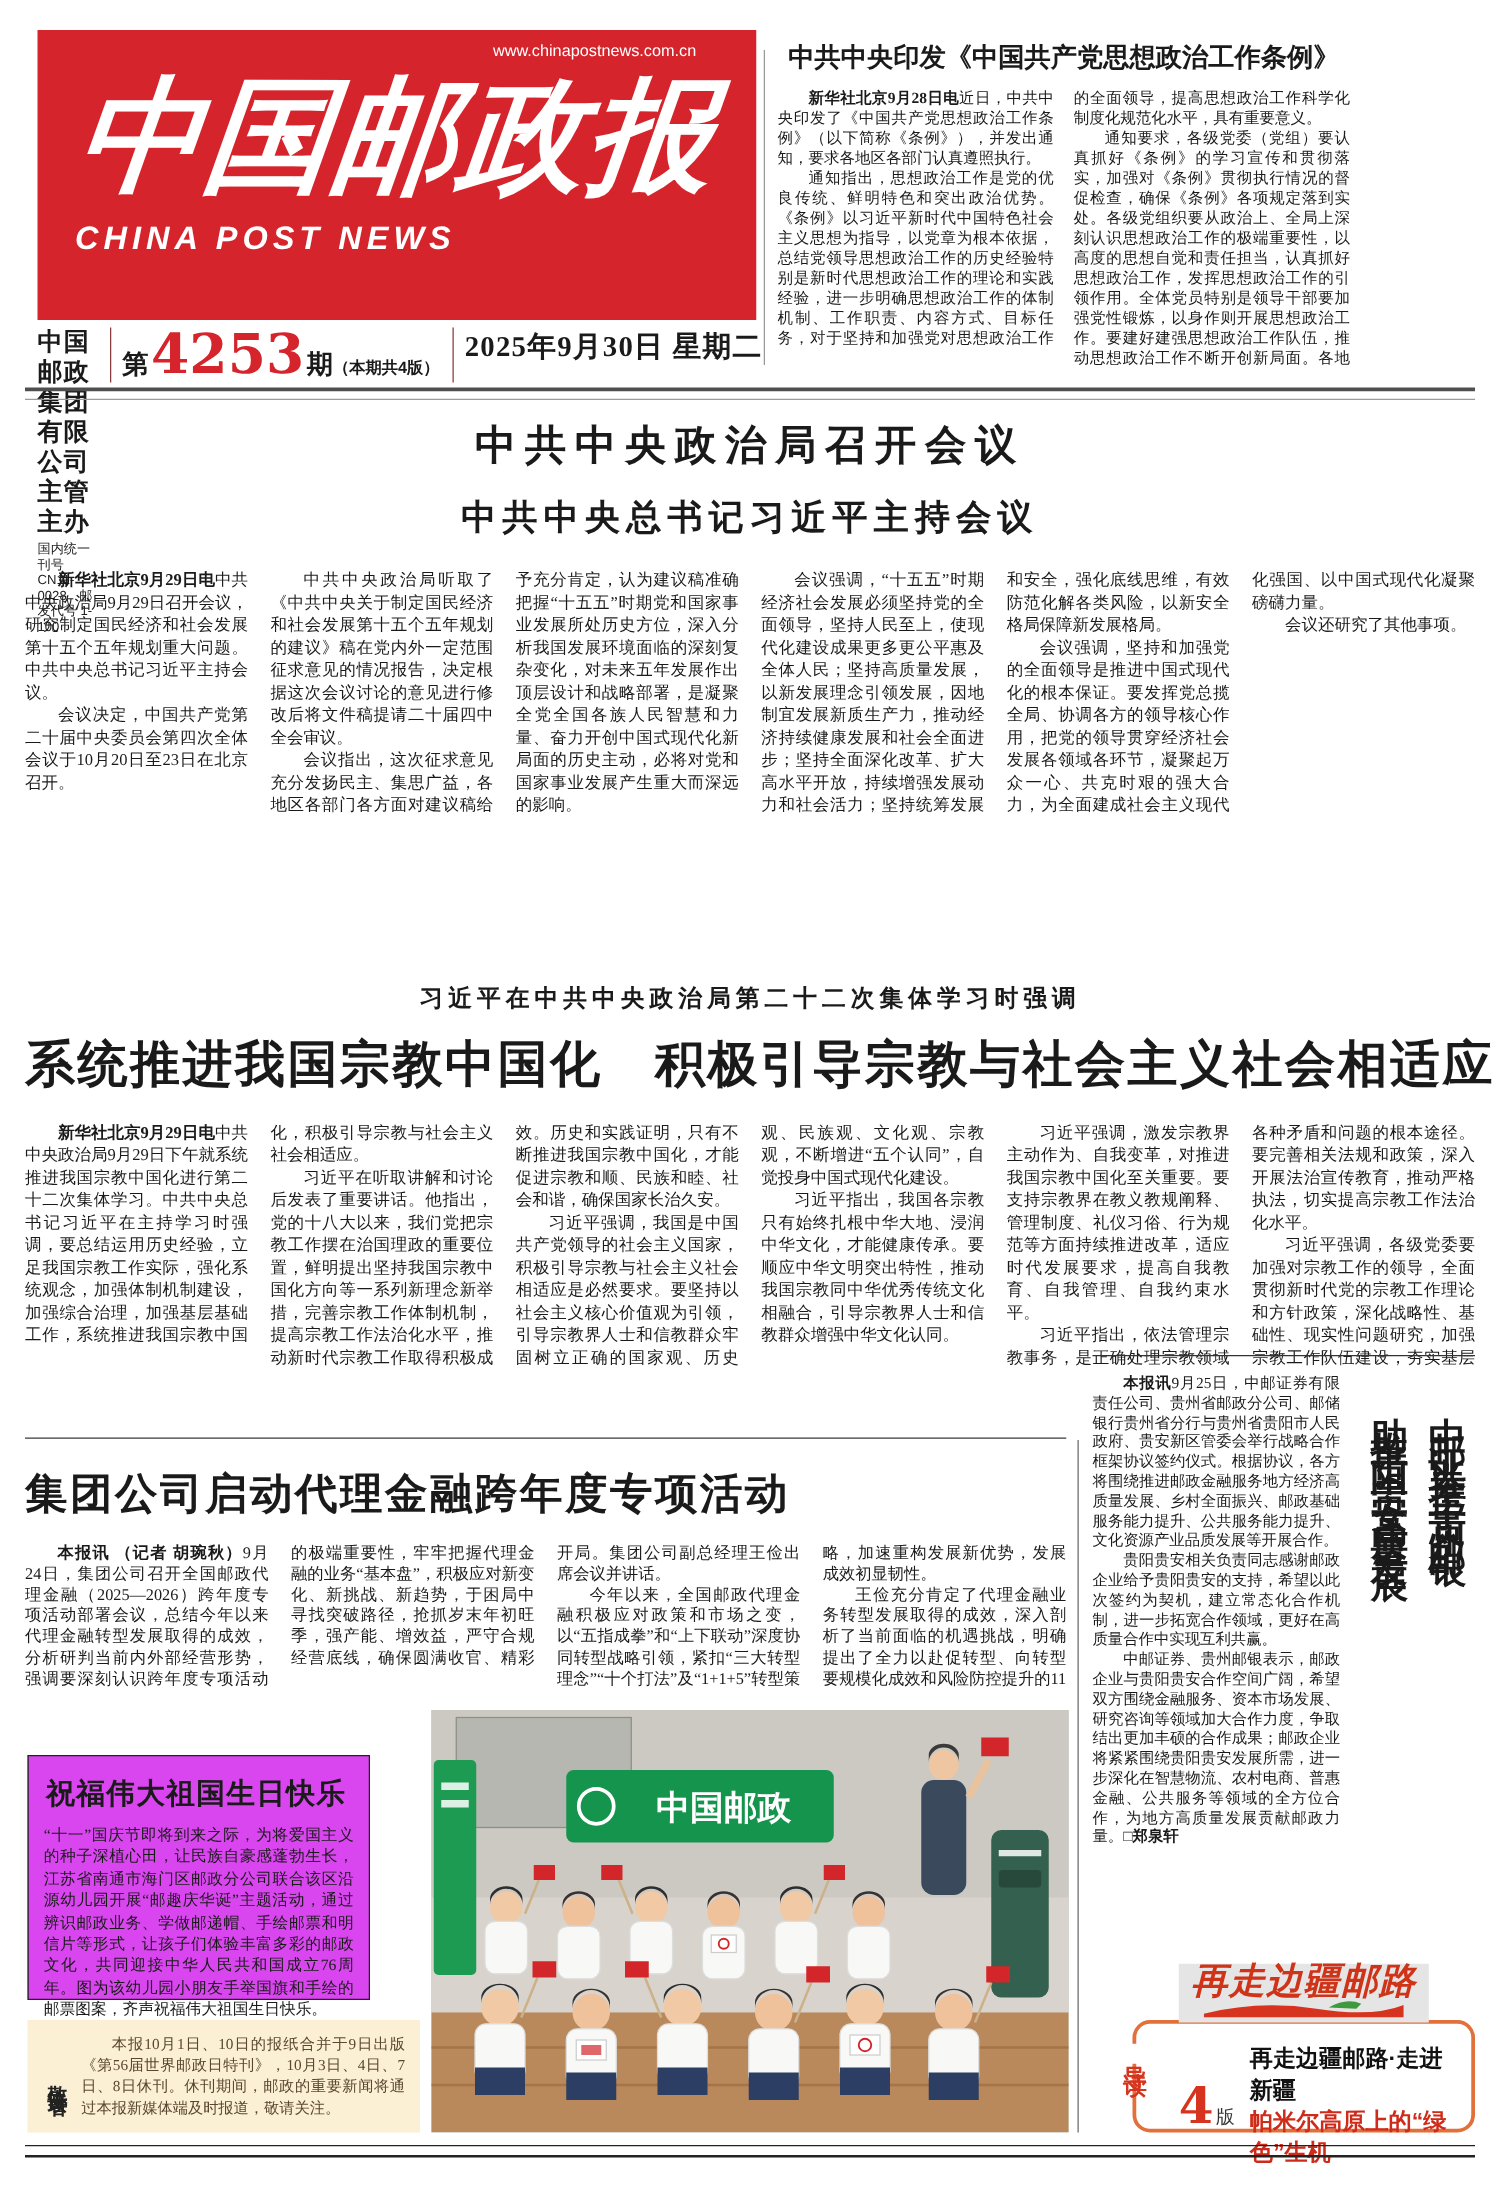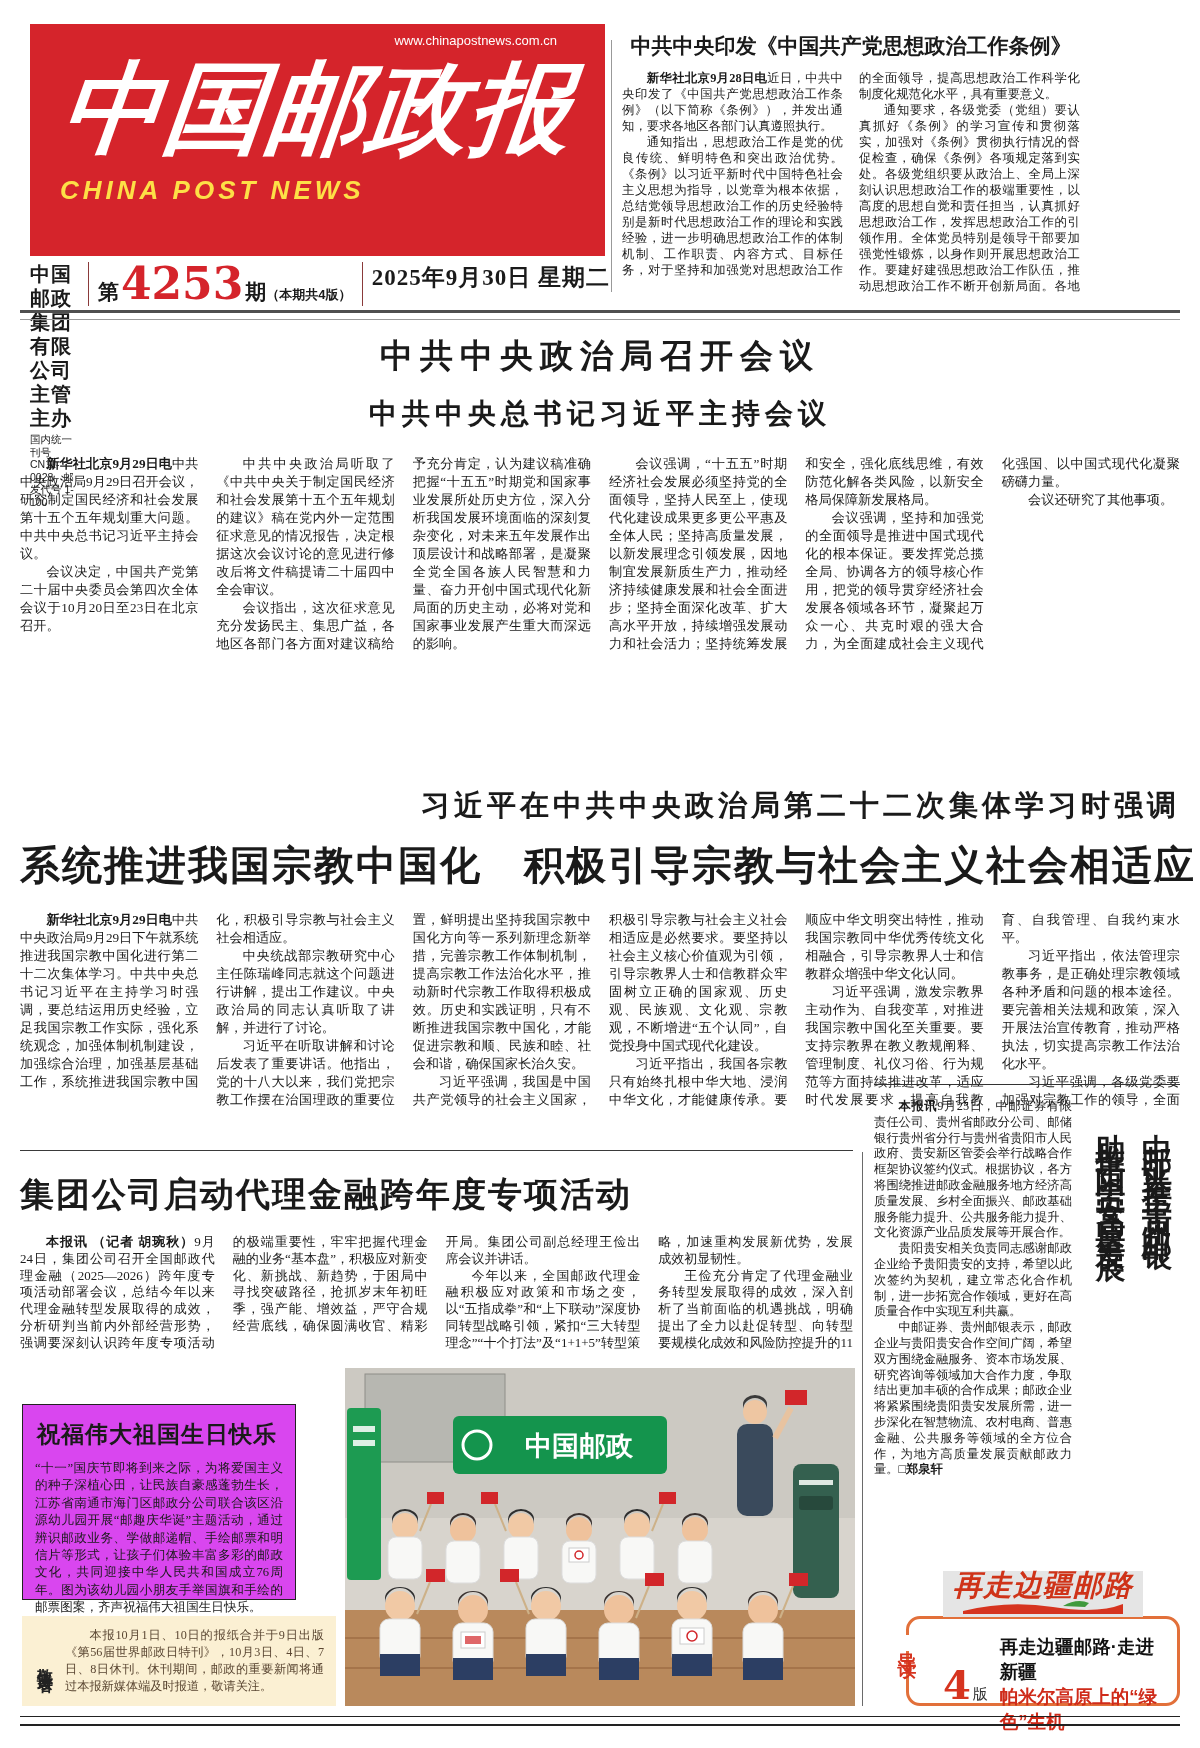--- a/index.html
+++ b/index.html
@@ -6,21 +6,21 @@
   .page{position:relative;width:1200px;height:1748px;background:#ffffff;margin:0 auto;overflow:hidden;
         font-family:"Liberation Serif",serif;color:#1a1a1a;}
 
   
   .masthead{position:absolute;left:30px;top:24px;width:575px;height:232px;background:#d5242b;}
   .masthead .url{font-family:"Liberation Sans",sans-serif;color:#fff;font-size:13px;text-align:right;
                  padding:9px 48px 0 0;}
   .masthead .cn-title{color:#fff;font-family:"DejaVu Sans",sans-serif;font-weight:bold;font-style:italic;
                  font-size:100px;line-height:1.05;text-align:center;letter-spacing:2px;
                  transform:skewX(-6deg);margin-top:8px;}
-  .masthead .en-title{color:#fde047;font-family:"Liberation Sans",sans-serif;font-style:italic;font-weight:bold;
+  .masthead .en-title{color:#ffffff;font-family:"Liberation Sans",sans-serif;font-style:italic;font-weight:bold;
                  font-size:26px;letter-spacing:4px;margin:14px 0 0 30px;}
   .head-vdiv{position:absolute;left:611px;top:40px;width:1px;height:252px;background:#999;}
 
   
   .top-article{position:absolute;left:622px;top:32px;width:458px;}
   .top-article h2{margin:0;font-size:21px;font-weight:bold;text-align:center;letter-spacing:0px;
                   font-family:"Liberation Serif",serif;}
   .top-article .body{margin-top:10px;height:234px;column-count:2;column-gap:16px;column-fill:auto;
                   font-size:12.4px;line-height:16px;text-align:justify;overflow:hidden;}
   .art p{margin:0;text-indent:2em;}
@@ -49,21 +49,21 @@
   .lead h1{margin:14px 0 0 0;font-family:"Liberation Sans",sans-serif;font-weight:bold;font-size:54px;
            letter-spacing:13px;white-space:nowrap;}
   .lead .subhead{font-family:"Liberation Sans",sans-serif;font-weight:bold;font-size:28px;letter-spacing:5px;
            margin-top:16px;}
   .lead .body,.study .body{margin-top:22px;height:202px;column-count:6;column-gap:18px;column-fill:auto;
            font-size:13.2px;line-height:18px;text-align:justify;overflow:hidden;text-align-last:auto;}
   .lead .body{text-align:justify;}
 
   
   .study{position:absolute;left:20px;top:786px;width:1160px;text-align:center;}
-  .study .kicker{font-family:Liberation Serif, serif;font-weight:bold;font-size:29px;letter-spacing:4px;text-align:right;}
+  .study .kicker{font-family:Liberation Serif, serif;font-weight:bold;font-size:19px;letter-spacing:4px;}
   .study h1{margin:12px 0 0 0;font-family:"Liberation Sans",sans-serif;font-weight:bold;font-size:40px;
             letter-spacing:2px;white-space:nowrap;}
   .study .body{margin-top:18px;height:200px;}
 
   .hrule-mid{position:absolute;left:20px;top:1150px;width:833px;height:1px;background:#3a3a3a;}
   .vdiv-bottom{position:absolute;left:862px;top:1152px;width:1px;height:554px;background:#6a6a6a;}
 
   
   .finance{position:absolute;left:20px;top:1172px;width:833px;}
   .finance h2{margin:0;font-size:34px;font-weight:bold;letter-spacing:2px;font-family:"Liberation Serif",serif;}
@@ -173,21 +173,20 @@
       <p>会议强调，坚持和加强党的全面领导是推进中国式现代化的根本保证。要发挥党总揽全局、协调各方的领导核心作用，把党的领导贯穿经济社会发展各领域各环节，凝聚起万众一心、共克时艰的强大合力，为全面建成社会主义现代化强国、以中国式现代化凝聚磅礴力量。</p>
       <p>会议还研究了其他事项。</p>
     </div>
   </div>
 
   <div class="study art">
     <div class="kicker">习近平在中共中央政治局第二十二次集体学习时强调</div>
     <h1>系统推进我国宗教中国化　积极引导宗教与社会主义社会相适应</h1>
     <div class="body">
       <p><span class="dl">新华社北京9月29日电</span><span>中共中央政治局9月29日下午就系统推进我国宗教中国化进行第二十二次集体学习。中共中央总书记习近平在主持学习时强调，要总结运用历史经验，立足我国宗教工作实际，强化系统观念，加强体制机制建设，加强综合治理，加强基层基础工作，系统推进我国宗教中国化，积极引导宗教与社会主义社会相适应。</span></p>
-      <p>中央统战部宗教研究中心主任陈瑞峰同志就这个问题进行讲解，提出工作建议。中央政治局的同志认真听取了讲解，并进行了讨论。</p>
       <p>习近平在听取讲解和讨论后发表了重要讲话。他指出，党的十八大以来，我们党把宗教工作摆在治国理政的重要位置，鲜明提出坚持我国宗教中国化方向等一系列新理念新举措，完善宗教工作体制机制，提高宗教工作法治化水平，推动新时代宗教工作取得积极成效。历史和实践证明，只有不断推进我国宗教中国化，才能促进宗教和顺、民族和睦、社会和谐，确保国家长治久安。</p>
       <p>习近平强调，我国是中国共产党领导的社会主义国家，积极引导宗教与社会主义社会相适应是必然要求。要坚持以社会主义核心价值观为引领，引导宗教界人士和信教群众牢固树立正确的国家观、历史观、民族观、文化观、宗教观，不断增进“五个认同”，自觉投身中国式现代化建设。</p>
       <p>习近平指出，我国各宗教只有始终扎根中华大地、浸润中华文化，才能健康传承。要顺应中华文明突出特性，推动我国宗教同中华优秀传统文化相融合，引导宗教界人士和信教群众增强中华文化认同。</p>
       <p>习近平强调，激发宗教界主动作为、自我变革，对推进我国宗教中国化至关重要。要支持宗教界在教义教规阐释、管理制度、礼仪习俗、行为规范等方面持续推进改革，适应时代发展要求，提高自我教育、自我管理、自我约束水平。</p>
       <p>习近平指出，依法管理宗教事务，是正确处理宗教领域各种矛盾和问题的根本途径。要完善相关法规和政策，深入开展法治宣传教育，推动严格执法，切实提高宗教工作法治化水平。</p>
       <p>习近平强调，各级党委要加强对宗教工作的领导，全面贯彻新时代党的宗教工作理论和方针政策，深化战略性、基础性、现实性问题研究，加强宗教工作队伍建设，夯实基层基础，进一步形成推进我国宗教中国化的合力。</p>
     </div>
   </div>
 
   <div class="hrule-mid"></div>

